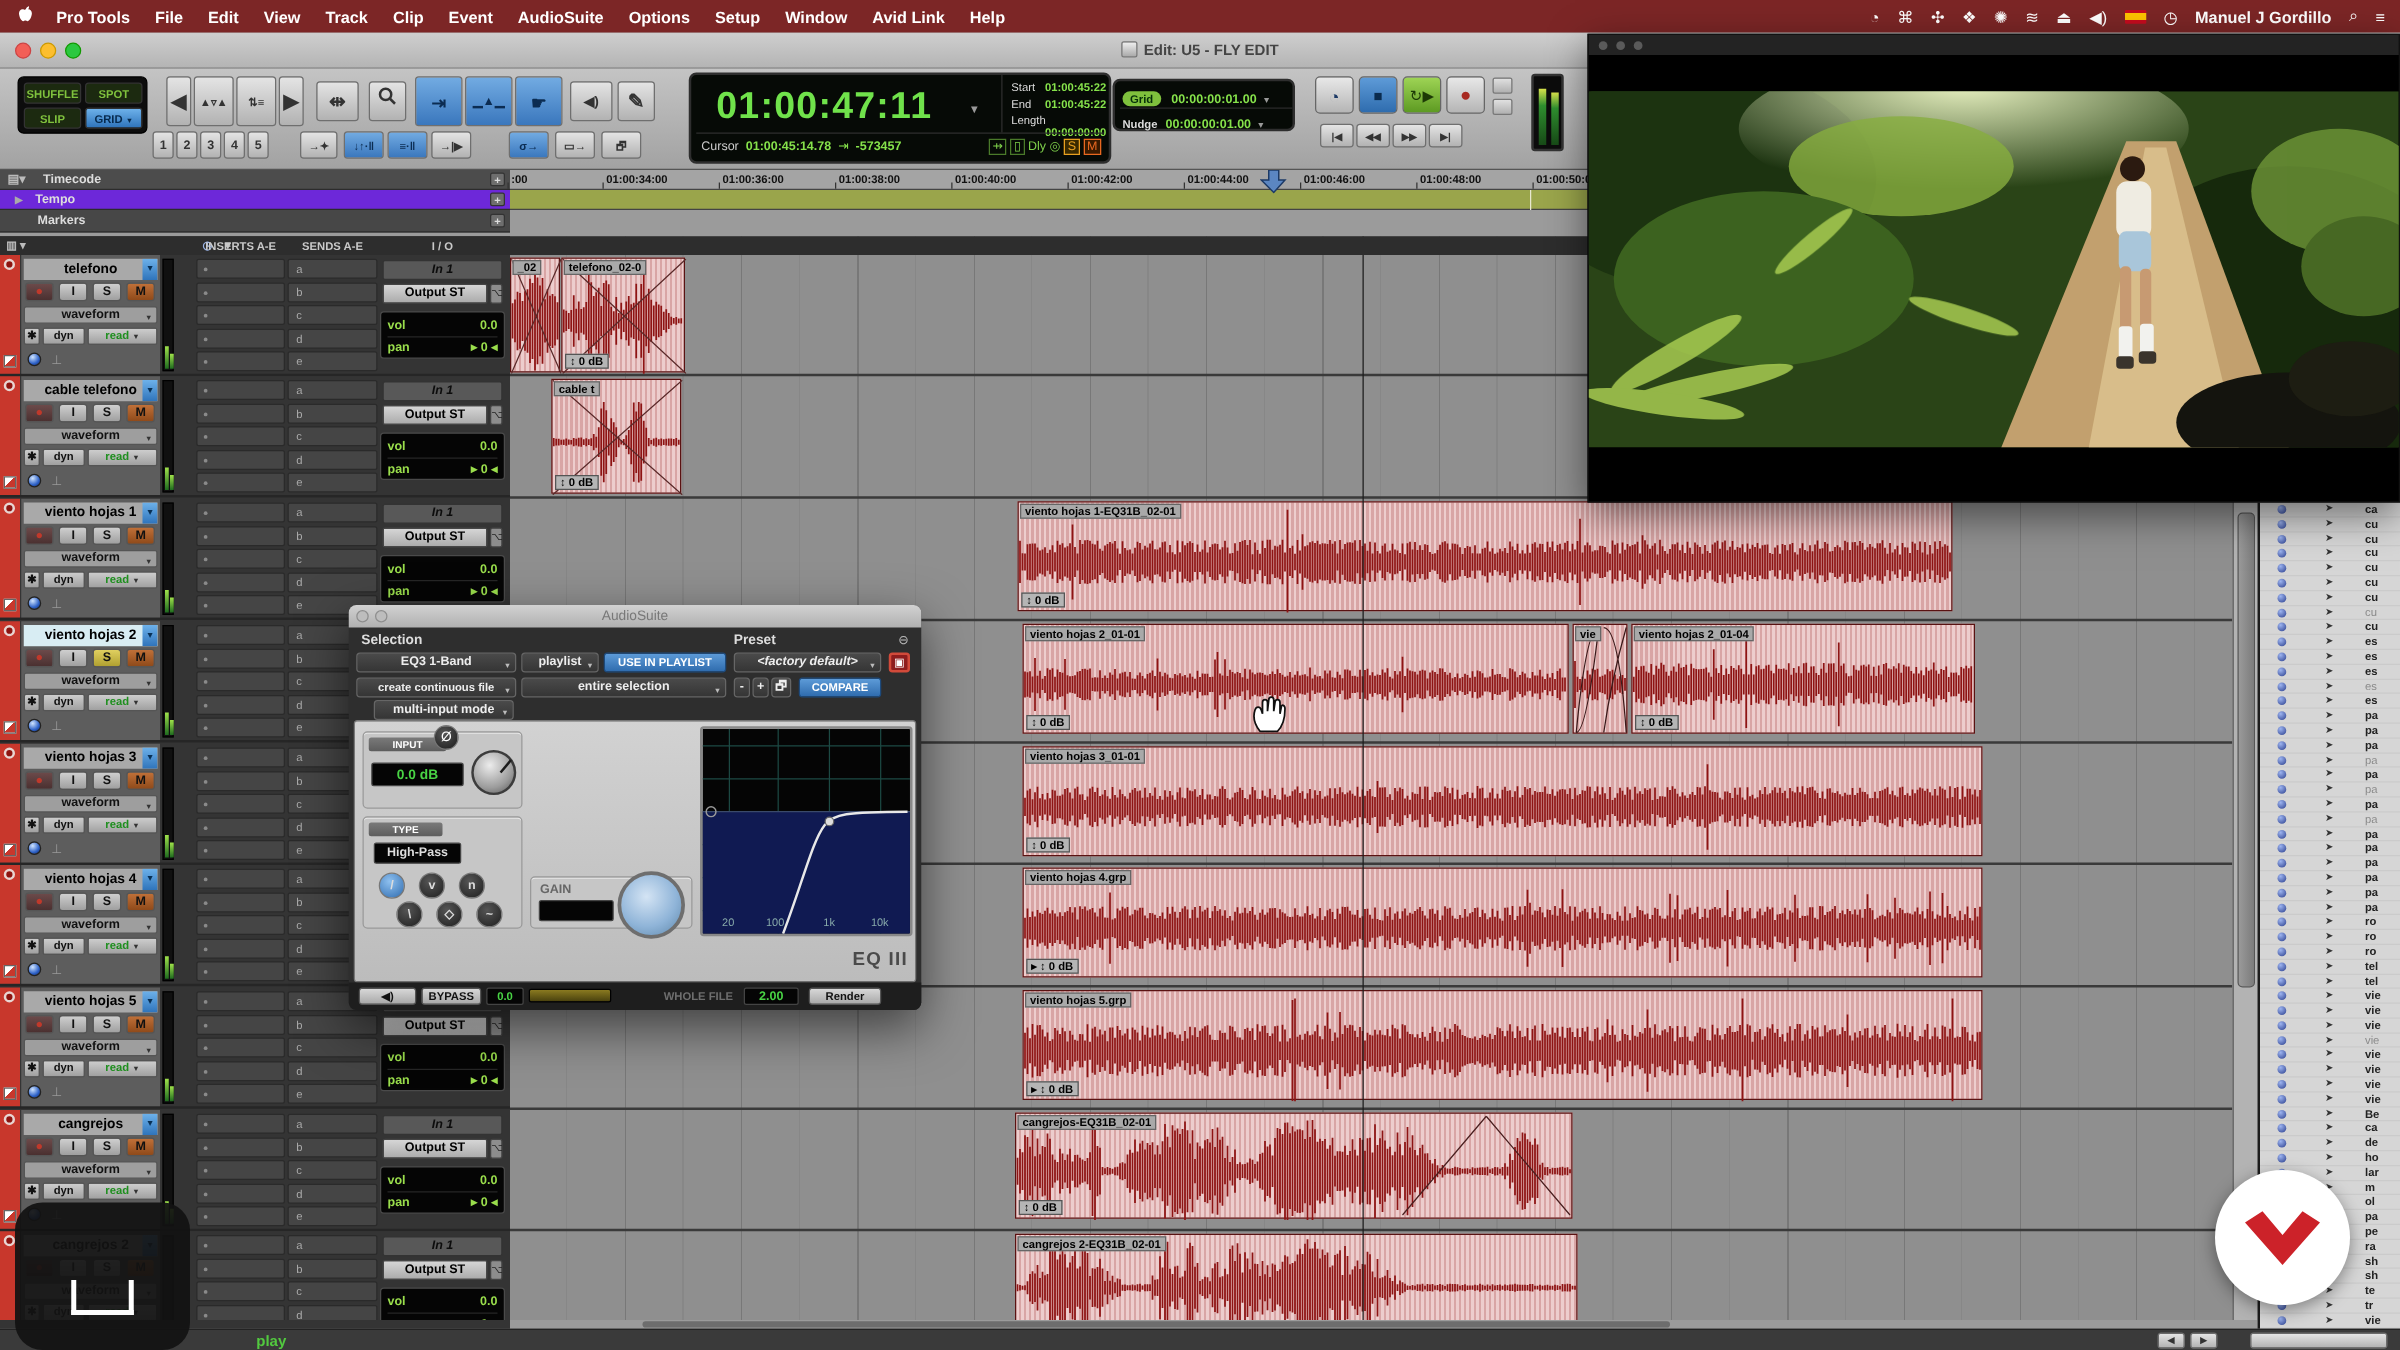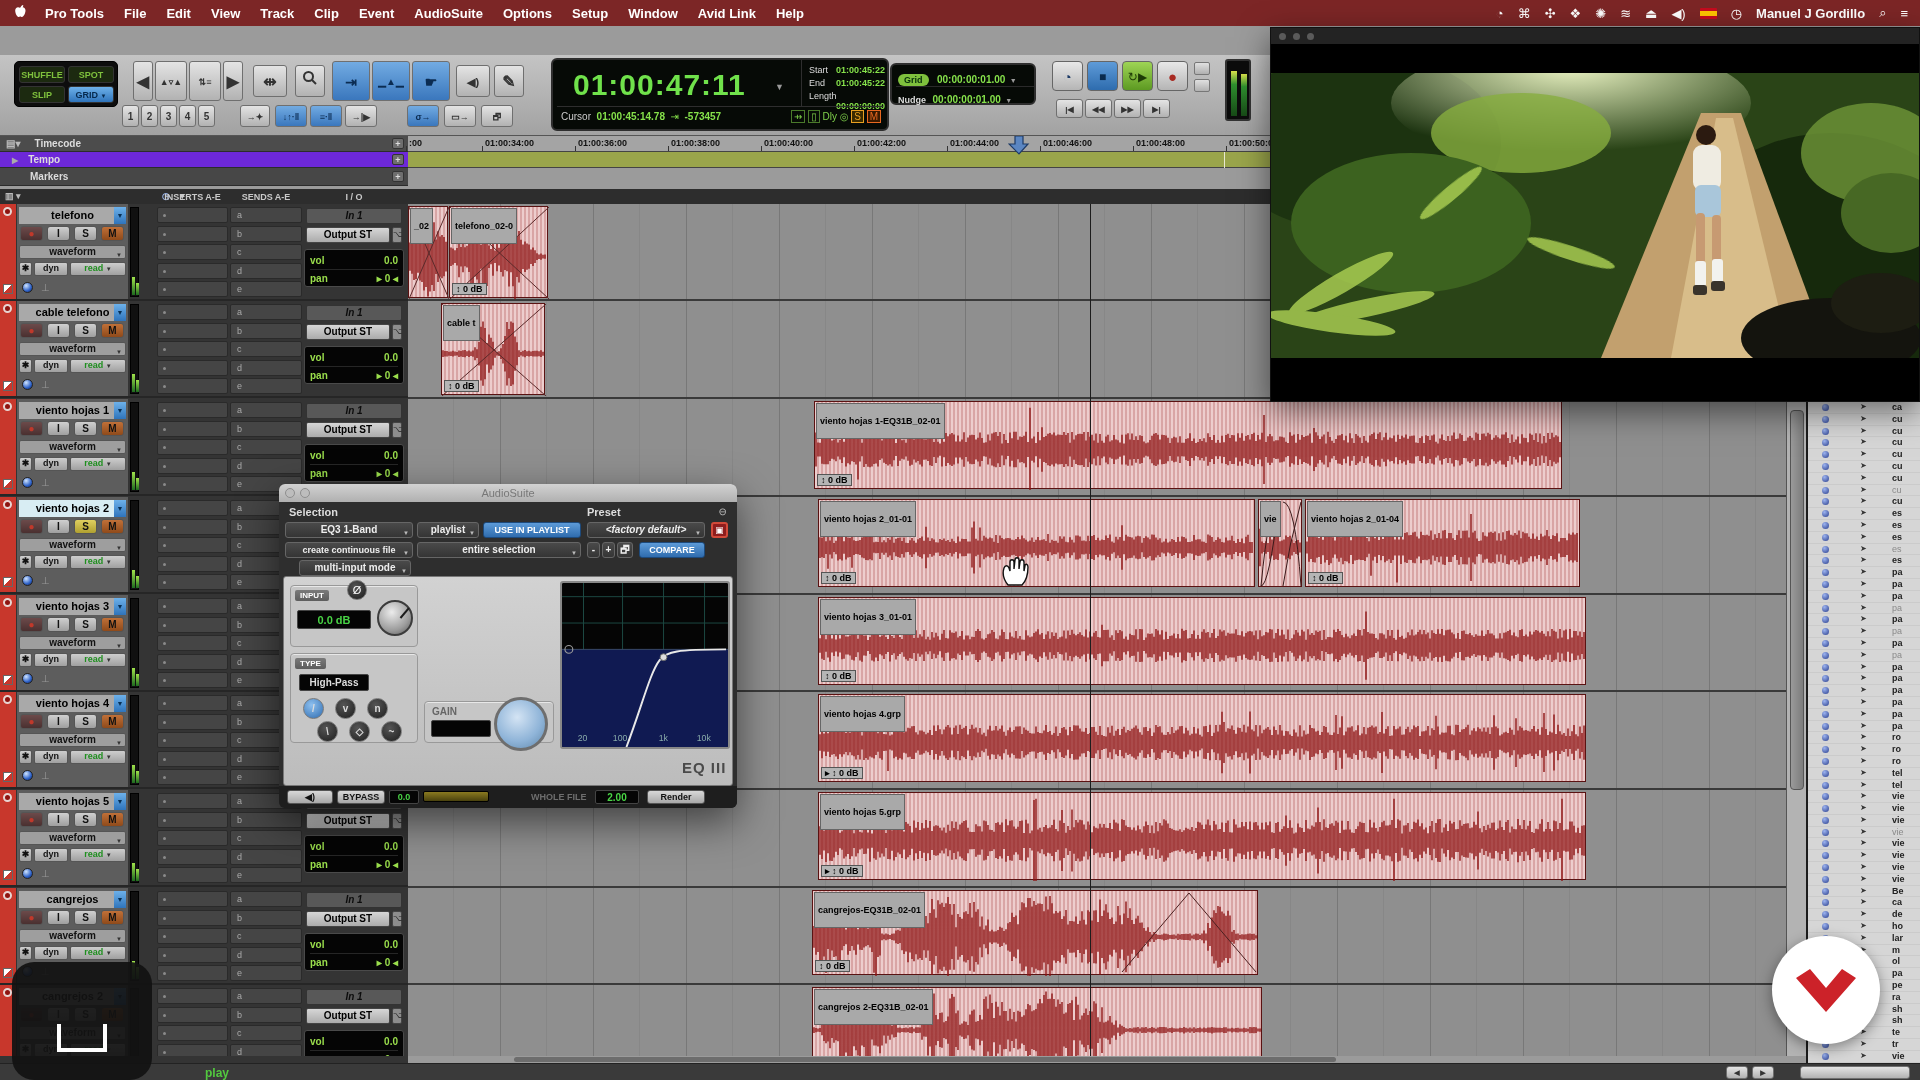--- a/index.html
+++ b/index.html
@@ -69,21 +69,21 @@
   .ioin{position:absolute;left:306px;top:4px;width:96px;height:16px;background:#585858;border:1px solid #333;border-radius:2px;color:#0c0c0c;font-size:10px;font-weight:700;font-style:italic;text-align:center;line-height:14px}
   .ioout{position:absolute;left:306px;top:23px;width:84px;height:16px;background:linear-gradient(#d6d6d6,#ababab);border:1px solid #444;border-radius:2px;color:#000;font-size:10px;font-weight:700;text-align:center;line-height:14px}
   .iox{position:absolute;left:392px;top:23px;width:10px;height:16px;background:#8d8d8d;border:1px solid #444;border-radius:2px;font-size:8px;color:#222;text-align:center;line-height:14px}
   .iolcd{position:absolute;left:304px;top:45px;width:100px;height:38px;background:#050505;border:1px solid #4a4a4a;border-radius:3px;padding:2px 5px;color:#9ade4c;font-size:10px;font-weight:700}
   .iolcd .r{display:flex;justify-content:space-between;height:17px;line-height:17px}
   .iolcd .r+.r{border-top:1px solid #262626}
   
   #canvas{position:absolute;left:408px;top:189px;width:1378px;height:867px;overflow:hidden;background-color:#8f8f8f;background-image:repeating-linear-gradient(90deg,transparent 0 45px,rgba(0,0,0,.06) 45px 46px,transparent 46px 92px,rgba(0,0,0,.16) 92px 93px)}
   .rowline{position:absolute;left:0;width:1378px;height:2px;background:#3a3a3a}
   .clip{position:absolute;border:1px solid #5a1212;background-color:#e7bcbc;background-image:repeating-linear-gradient(90deg,rgba(255,255,255,.25) 0 2px,rgba(150,60,60,.18) 2px 4px)}
-  .cliplabel{position:absolute;left:1px;top:1px;background:#a9a9a9;border:1px solid #666;color:#000;font-size:9px;font-weight:700;padding:12px 3px;white-space:nowrap;z-index:2}
+  .cliplabel{position:absolute;left:1px;top:1px;background:#a9a9a9;border:1px solid #666;color:#000;font-size:9px;font-weight:700;padding:0 3px;white-space:nowrap;z-index:2}
   .clipbadge{position:absolute;left:2px;bottom:2px;background:#b5b5b5;border:1px solid #555;color:#000;font-size:9px;font-weight:700;padding:0 3px;white-space:nowrap;z-index:2}
   .wavesvg{position:absolute;left:0;top:0}
   #playhead{position:absolute;width:1px;background:#1c1c1c}
   
   #vscroll{position:absolute;left:1786px;top:189px;width:20px;height:867px;background:#b3b3b3;border-left:1px solid #555}
   #vthumb{position:absolute;left:3px;top:221px;width:14px;height:380px;background:linear-gradient(90deg,#9a9a9a,#7c7c7c);border:1px solid #555;border-radius:4px}
   #rpanel{position:absolute;left:1806px;top:402px;width:114px;height:661px;background:#d6d6d6;border-left:2px solid #1c1c1c;overflow:hidden}
   .prow{position:relative;height:11.8px;font-size:9px;color:#222;border-bottom:1px solid rgba(0,0,0,.05)}
   .pdot{position:absolute;left:14px;top:2px;width:7px;height:7px;border-radius:50%;background:radial-gradient(circle at 35% 30%,#9db4f0,#2b3f8e)}
   .pspk{position:absolute;left:52px;top:0;font-size:8px;color:#333}
@@ -96,21 +96,21 @@
   
   #asuite{position:absolute;left:279px;top:484px;width:458px;height:324px;z-index:50;box-shadow:0 14px 40px rgba(0,0,0,.55);border-radius:6px;background:#2e2e2e}
   #asuite .ttl{position:absolute;left:0;top:0;width:458px;height:18px;background:linear-gradient(#d2d2d2,#b0b0b0);border-radius:6px 6px 0 0;text-align:center;font-size:11px;color:#787878;line-height:18px}
   .asdot{position:absolute;top:4px;width:10px;height:10px;border-radius:50%;background:#bdbdbd;border:1px solid #8e8e8e}
   .asdd{position:absolute;height:16px;background:linear-gradient(#4a4a4a,#353535);border:1px solid #666;border-radius:3px;color:#eee;font-size:10px;font-weight:700;text-align:center;line-height:14px}
   .asdd .ddt{color:#bbb}
   .asbtn-blue{position:absolute;height:16px;background:linear-gradient(#5d9bd8,#2f6cae);border:1px solid #1d4a7c;border-radius:3px;color:#fff;font-size:9px;font-weight:700;text-align:center;line-height:15px}
   .aslabel{position:absolute;color:#ddd;font-size:11px;font-weight:700}
   #asface{position:absolute;left:4px;top:92px;width:450px;height:210px;background:linear-gradient(#d2d2d2,#bcbcbc);border:1px solid #777;border-radius:3px}
   .panel{position:absolute;background:#c6c6c6;border:1px solid #999;border-radius:4px;box-shadow:inset 0 1px 0 #e8e8e8}
-  .pbar{position:absolute;left:4px;top:4px;height:11px;background:linear-gradient(#7a7a7a,#5d5d5d);border-radius:2px;color:#fff;font-size:8px;font-weight:700;line-height:11px;padding:0 5px}
+  .pbar{position:absolute;left:4px;top:4px;height:11px;background:linear-gradient(#7a7a7a,#5d5d5d);border-radius:2px;color:#fff;font-size:8px;font-weight:700;line-height:11px;padding:0 19px}
   .eqlcd{position:absolute;background:#050505;border:1px solid #444;border-radius:2px;color:#49d445;font-size:11px;font-weight:700;text-align:center}
   .knob{position:absolute;border-radius:50%;background:radial-gradient(circle at 40% 32%,#ececec,#9c9c9c 62%,#565656);border:2px solid #3c3c3c}
   .knob i{position:absolute;left:48%;top:4%;width:2px;height:42%;background:#1c1c1c}
   .typebtn{position:absolute;width:21px;height:21px;border-radius:50%;background:radial-gradient(circle at 40% 32%,#555,#1e1e1e);border:1px solid #777;color:#ddd;font-size:10px;font-weight:700;text-align:center;line-height:19px}
   .typebtn.on{background:radial-gradient(circle at 40% 32%,#8ec0ef,#2f6cb0)}
   #asfoot{position:absolute;left:0;top:302px;width:458px;height:22px;background:#1e1e1e;border-radius:0 0 6px 6px}
   .footbtn{position:absolute;top:4px;height:14px;background:linear-gradient(#d8d8d8,#a8a8a8);border:1px solid #555;border-radius:3px;color:#111;font-size:9px;font-weight:700;text-align:center;line-height:13px}
   
   #videowin{position:absolute;left:1270px;top:27px;width:650px;height:375px;background:#000;z-index:40;border:1px solid #111;box-shadow:0 10px 30px rgba(0,0,0,.5)}
   #vtitle{position:absolute;left:0;top:0;width:648px;height:16px;background:#232323}
@@ -157,20 +157,26 @@
         <span class="sicon">⏏</span>
         <span class="sicon">◀)</span>
         <span class="flag"></span>
         <span class="sicon">◷</span>
         <span style="font-size:13px;font-weight:700">Manuel J Gordillo</span>
         <span class="sicon">⌕</span>
         <span class="sicon">≡</span>
       </span>
   </div>
 
+  <div id="titlebar">
+    <div class="tl" style="left:12px;background:#f25f57;border:1px solid #c44;"></div>
+    <div class="tl" style="left:32px;background:#fcbe2e;border:1px solid #c90;"></div>
+    <div class="tl" style="left:52px;background:#2bc840;border:1px solid #190;"></div>
+    <div id="wtitle"><span id="wticon"></span><span>Edit: U5 - FLY EDIT</span></div>
+  </div>
 
   <div id="toolbar">
 
     <div class="clusterbox" style="left:14px;top:6px;width:104px;height:46px">
       <div class="emcell" style="left:4px;top:4px">SHUFFLE</div>
       <div class="emcell" style="left:53px;top:4px">SPOT</div>
       <div class="emcell" style="left:4px;top:24px">SLIP</div>
       <div class="emcell grid" style="left:53px;top:24px"><span>GRID</span> <span style="font-size:6px">▼</span></div>
     </div>
     <div id="zoom-presets">

